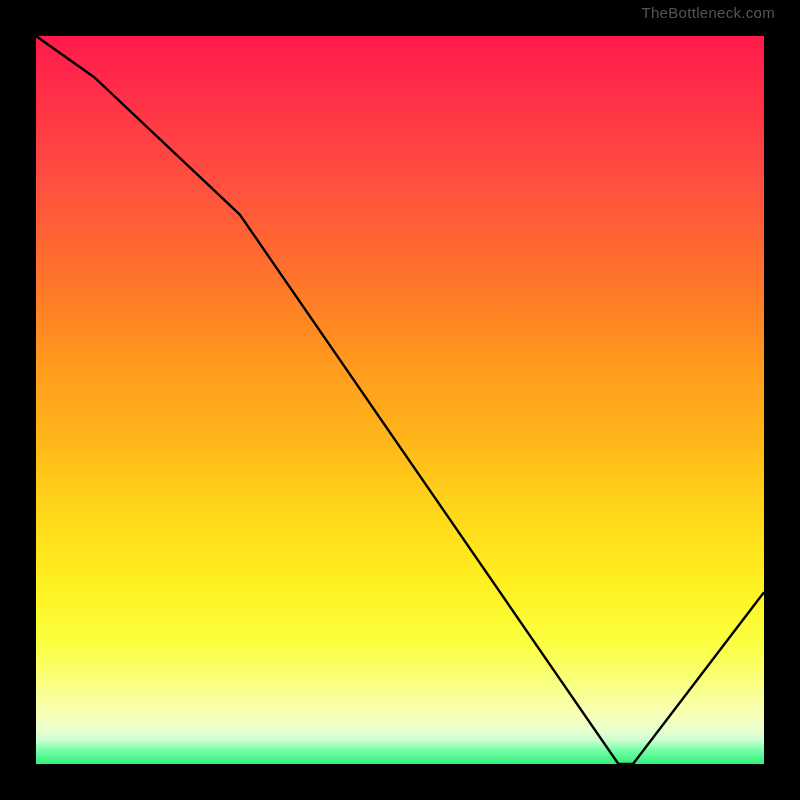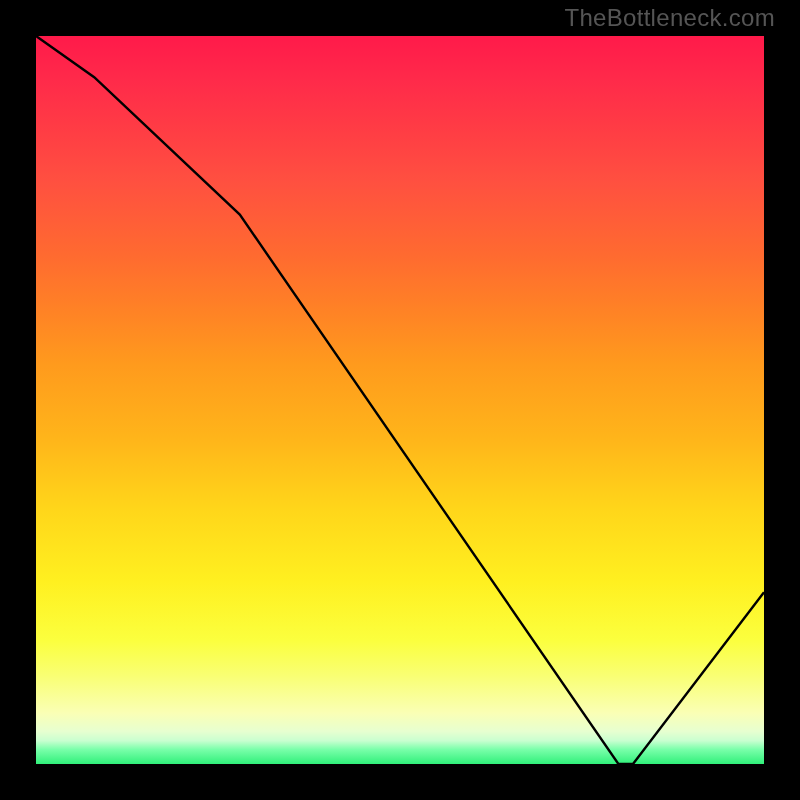--- a/index.html
+++ b/index.html
@@ -9,21 +9,21 @@
     height: 800px;
     background: #000;
     position: relative;
     font-family: Arial, Helvetica, sans-serif;
   }
   .watermark {
     position: absolute;
     top: 4px;
     right: 25px;
     color: #555;
-    font-size: 24px;
+    font-size: 15px;
     font-weight: normal;
     letter-spacing: 0.3px;
   }
   .plot-area {
     position: absolute;
     left: 36px;
     top: 36px;
     width: 728px;
     height: 728px;
     overflow: hidden;

